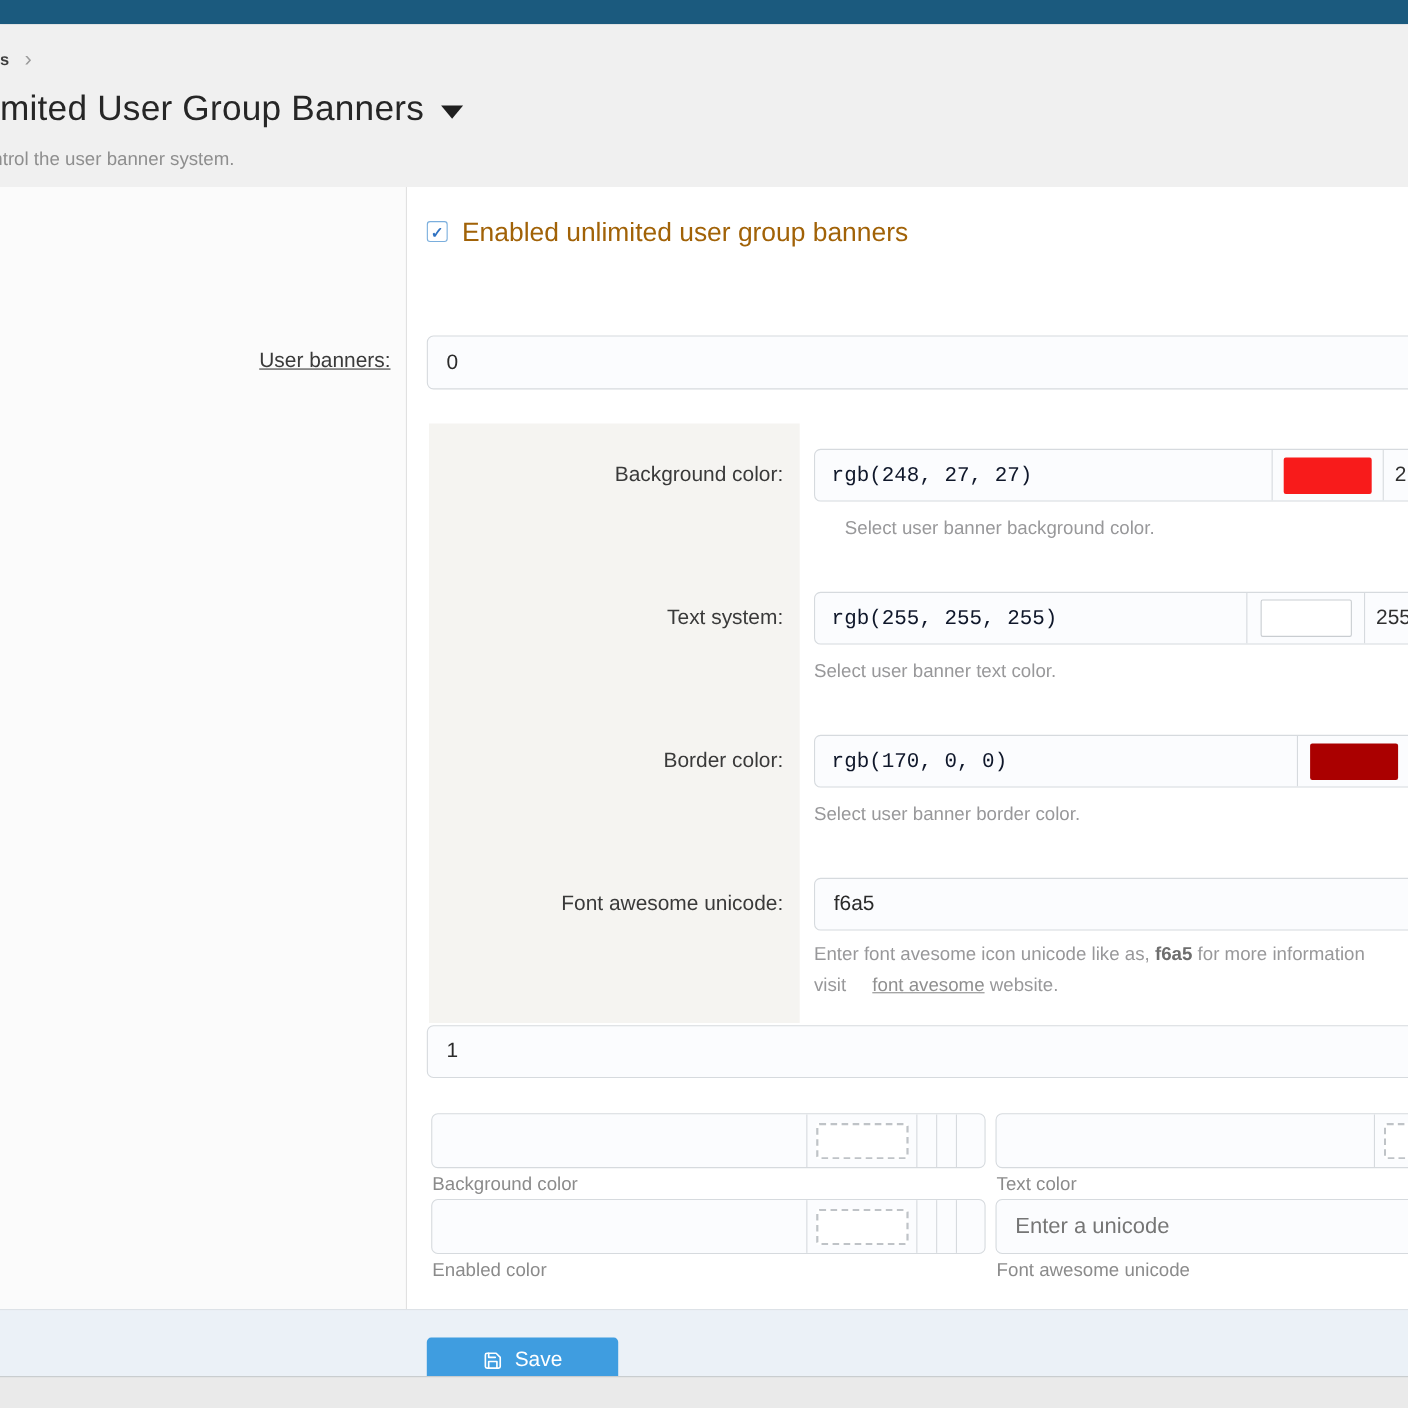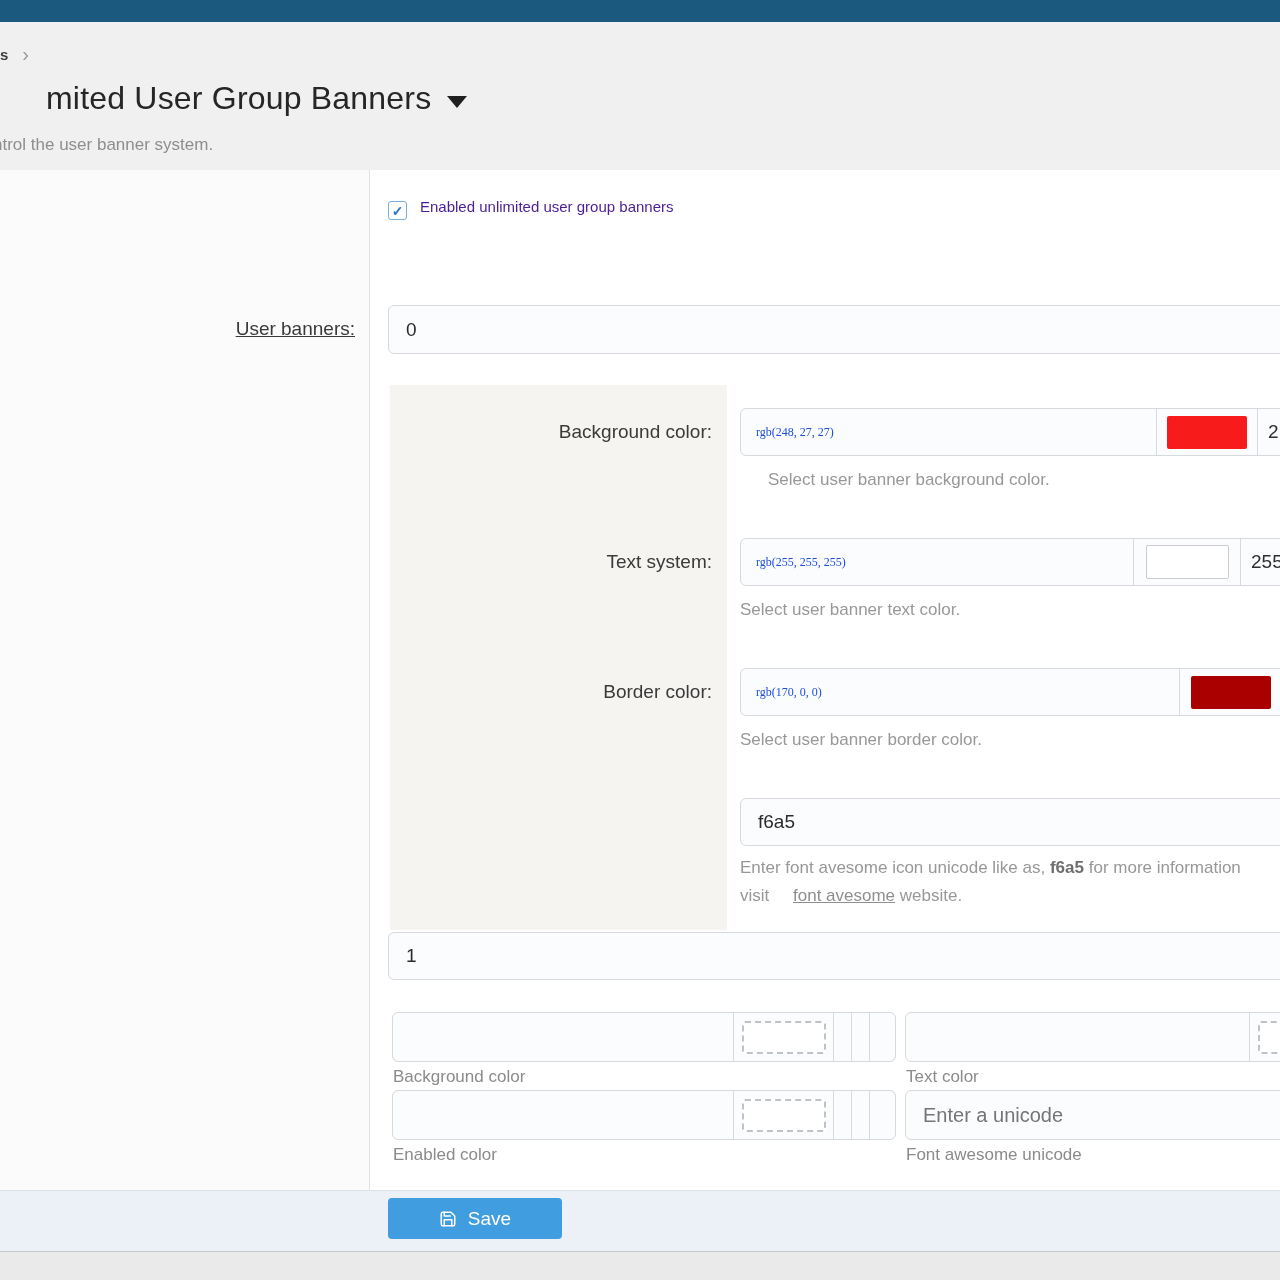--- a/index.html
+++ b/index.html
@@ -6,41 +6,41 @@
   html,body { width:1280px; height:1280px; background:#eaeaea; font-family:"Liberation Sans", sans-serif; }
   .page { position:relative; width:1280px; height:1280px; overflow:hidden; background:#eaeaea; }
   .abs { position:absolute; }
 
   
   .topbar { left:0; top:0; width:1280px; height:22px; background:#1b5a7e; box-shadow:0 3px 5px rgba(0,0,0,.22); }
   .headerbg { left:0; top:22px; width:1280px; height:148px; background:#f0f0f0; }
   .breadcrumb { left:0; top:44px; height:20px; display:flex; align-items:center; gap:14px; }
   .crumb { font-size:15px; font-weight:bold; color:#3c3c3c; }
   .chev { font-size:20px; color:#9a9a9a; line-height:18px; }
-  .title { left:0; top:80px; display:flex; align-items:center; gap:16px;padding-left:46px; }
+  .title { left:0; top:80px; display:flex; align-items:center; gap:16px; }
   .title-text { font-size:32px; color:#262626; letter-spacing:.2px; white-space:nowrap; }
   .caret { width:0; height:0; border-left:10px solid transparent; border-right:10px solid transparent; border-top:12px solid #1f1f1f; margin-top:6px; }
   .subtitle { left:-7px; top:135px; font-size:17px; color:#8e8e8e; white-space:nowrap; }
 
   
   .contentbg { left:0; top:170px; width:1280px; height:1020px; background:#ffffff; }
   .leftpanel { left:0; top:170px; width:370px; height:1020px; background:#fbfbfb; border-right:1px solid #e1e1e1; }
 
   
   .txtinput { border:1px solid #d6dade; border-radius:6px; background:#fbfcfe; font-family:"Liberation Sans",sans-serif; font-size:19px; color:#2b2b2b; padding:0 17px; outline:none; }
   .group { border:1px solid #d6dade; border-radius:6px; background:#fbfcfe; display:flex; overflow:hidden; }
-  .group input { border:none; background:transparent; font-family:Liberation Serif, serif; font-size:12px; color:#1d4ed8; padding:0 15px; outline:none; min-width:0; }
+  .group input { border:none; background:transparent; font-family:Liberation Mono, monospace; font-size:19px; color:#0f172a; padding:0 15px; outline:none; min-width:0; }
   .cell { border-left:1px solid #d6dade; display:flex; align-items:center; flex:0 0 auto; }
   .swatch { border-radius:2px; }
   .hint { font-size:17px; color:#98989a; white-space:nowrap; }
   .formlabel { font-size:19px; color:#3a3a3a; text-align:right; white-space:nowrap; }
 
   
   .checkbox { left:388px; top:201px; width:19px; height:19px; border:1px solid #7aaedd; border-radius:3px; background:#fff; display:flex; align-items:center; justify-content:center; font-size:14px; font-weight:bold; color:#2f72c2; cursor:pointer; }
-  .cb-label { left:420px; top:198px; font-size:15px; color:#4c1d95; white-space:nowrap; }
+  .cb-label { left:420px; top:198px; font-size:24px; color:#a16207; white-space:nowrap; }
   .cb-hint { left:388px; top:238px; }
 
   
   .ub-label { left:0; top:318px; width:355px;text-decoration:underline; }
   .ub-input { left:388px; top:305px; width:1012px; height:49px; }
 
   
   .subpanel { left:390px; top:385px; width:337px; height:545px; background:#f5f4f1; }
   .sp-label { left:390px; width:322px; }
 
@@ -94,20 +94,21 @@
   </div>
   <div class="cb-label abs">Enabled unlimited user group banners</div>
 
   <div class="ub-label formlabel abs">User banners:</div>
   <input class="ub-input txtinput abs" value="0" style="">
 
   <div class="subpanel abs"></div>
   <div class="sp-label formlabel abs" style="top:421px;">Background color:</div>
   <div class="sp-label formlabel abs" style="top:551px;">Text system:</div>
   <div class="sp-label formlabel abs" style="top:681px;">Border color:</div>
+  <div class="sp-label formlabel abs" style="top:811px;">Font awesome unicode:</div>
 
   <div class="group grp-bg abs">
     <input style="flex: 0 0 415px;" value="rgb(248, 27, 27)">
     <div class="cell" style="width:101px; justify-content:center;">
       <div class="swatch" style="width: 80px; height: 33px; background: rgb(248, 27, 27);"></div>
     </div>
     <div class="cell" style="flex:1 1 auto;">
       <span class="chfrag">2</span>
     </div>
   </div>
@@ -165,21 +166,21 @@
     <div class="cell" style="width:75px; justify-content:flex-start; padding-left:8px;">
       <div class="dashedbox" style="margin:0; width:70px;"></div>
     </div>
   </div>
   <div class="nb-label abs" style="left:906px; top:1067px;">Text color</div>
 
   <input class="txtinput abs" style="left: 905px; top: 1090px; width: 420px; height: 50px; font-size: 20px; color: rgb(43, 43, 43);" placeholder="Enter a unicode">
   <div class="nb-label abs" style="left:906px; top:1145px;">Font awesome unicode</div>
 
   <div class="footer abs"></div>
-  <button class="savebtn abs" style="background: rgb(63, 157, 224);">
+  <button class="savebtn abs" style="background: rgb(63, 157, 224); margin-top: 18px;">
     <svg width="18" height="18" viewBox="0 0 24 24" fill="none" stroke="#ffffff" stroke-width="2" stroke-linecap="round" stroke-linejoin="round">
       <path d="M19 21H5a2 2 0 0 1-2-2V5a2 2 0 0 1 2-2h11l5 5v11a2 2 0 0 1-2 2z"></path>
       <polyline points="17 21 17 13 7 13 7 21"></polyline>
       <polyline points="7 3 7 8 15 8"></polyline>
     </svg>
     <span>Save</span>
   </button>
   <div class="bottomstrip abs"></div>
 
 </div>

